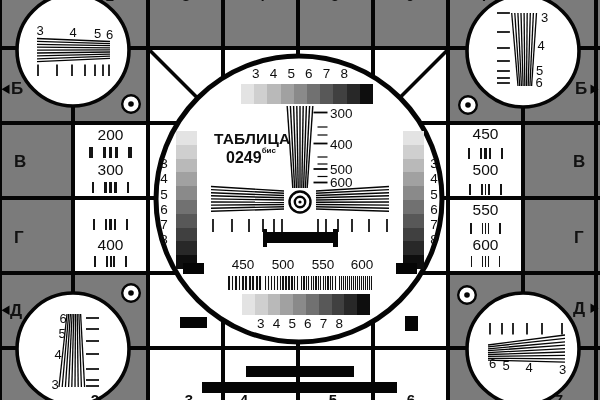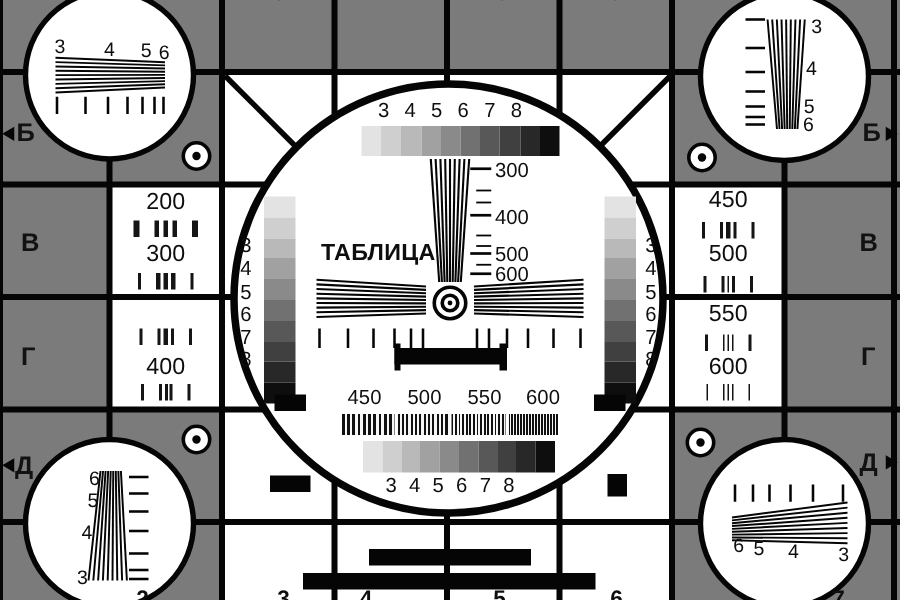--- a/index.html
+++ b/index.html
@@ -26,21 +26,21 @@
   .gr1{background:repeating-linear-gradient(90deg,#111 0,#111 1.7px,#f7f7f7 1.7px,#f7f7f7 3.5px);}
   .gr2{background:repeating-linear-gradient(90deg,#111 0,#111 1.45px,#f7f7f7 1.45px,#f7f7f7 2.9px);}
   .gr3{background:repeating-linear-gradient(90deg,#111 0,#111 1.2px,#f7f7f7 1.2px,#f7f7f7 2.4px);}
   .gr4{background:repeating-linear-gradient(90deg,#111 0,#111 1px,#f7f7f7 1px,#f7f7f7 2px);}
   .bk{background:#050505;}
   .burst{display:flex;align-items:center;justify-content:center;width:75px;height:11px;}
   .burst i{display:block;height:11px;width:var(--bw);background:#151515;margin-left:var(--bg);}
   .burst i:first-child{margin-left:0;}
   .burst i:nth-child(2),.burst i:nth-child(5){margin-left:10px;}
   #title{width:74px;text-align:center;}
-  .t1{font-size:15.5px;font-weight:600;letter-spacing:.2px;margin-top:30px;}
+  .t1{font-size:15.5px;font-weight:600;letter-spacing:.2px;}
   .t2{font-size:16px;font-weight:600;margin-top:3px;}
   .t3{font-size:8px;vertical-align:top;position:relative;top:-3px;font-weight:600;}
   .pd{width:16px;text-align:center;font-size:15px;font-weight:600;}
 </style>
 </head>
 <body>
 
 <div id="canvas">
 
   <div class="wp" style="left:148px;top:48px;width:300px;height:300px"></div>
@@ -193,20 +193,21 @@
         <line x1="317.5" y1="127" x2="327.5" y2="127" stroke="#050505" stroke-width="1.2"></line>
         <line x1="317.5" y1="135" x2="327.5" y2="135" stroke="#050505" stroke-width="1.2"></line>
         <line x1="317.5" y1="157" x2="327.5" y2="157" stroke="#050505" stroke-width="1.2"></line>
         <line x1="317.5" y1="164" x2="327.5" y2="164" stroke="#050505" stroke-width="1.2"></line>
         <line x1="317.5" y1="176.5" x2="327.5" y2="176.5" stroke="#050505" stroke-width="1.2"></line>
       </g>
   </svg>
 
   <div id="title" class="ct" style="left:214px;top:131px">
     <div class="t1">ТАБЛИЦА</div>
+    <div class="t2"><span>0249</span><span class="t3">бис</span></div>
   </div>
 
   <span class="ct rl" style="left:11px;top:80px">Б</span>
   <span class="ct rl" style="left:14px;top:153px">В</span>
   <span class="ct rl" style="left:14px;top:229px">Г</span>
   <span class="ct rl" style="left:10px;top:302px">Д</span>
   <span class="ct rl" style="left:575px;top:80px">Б</span>
   <span class="ct rl" style="left:573px;top:153px">В</span>
   <span class="ct rl" style="left:574px;top:229px">Г</span>
   <span class="ct rl" style="left:573px;top:300px">Д</span>

